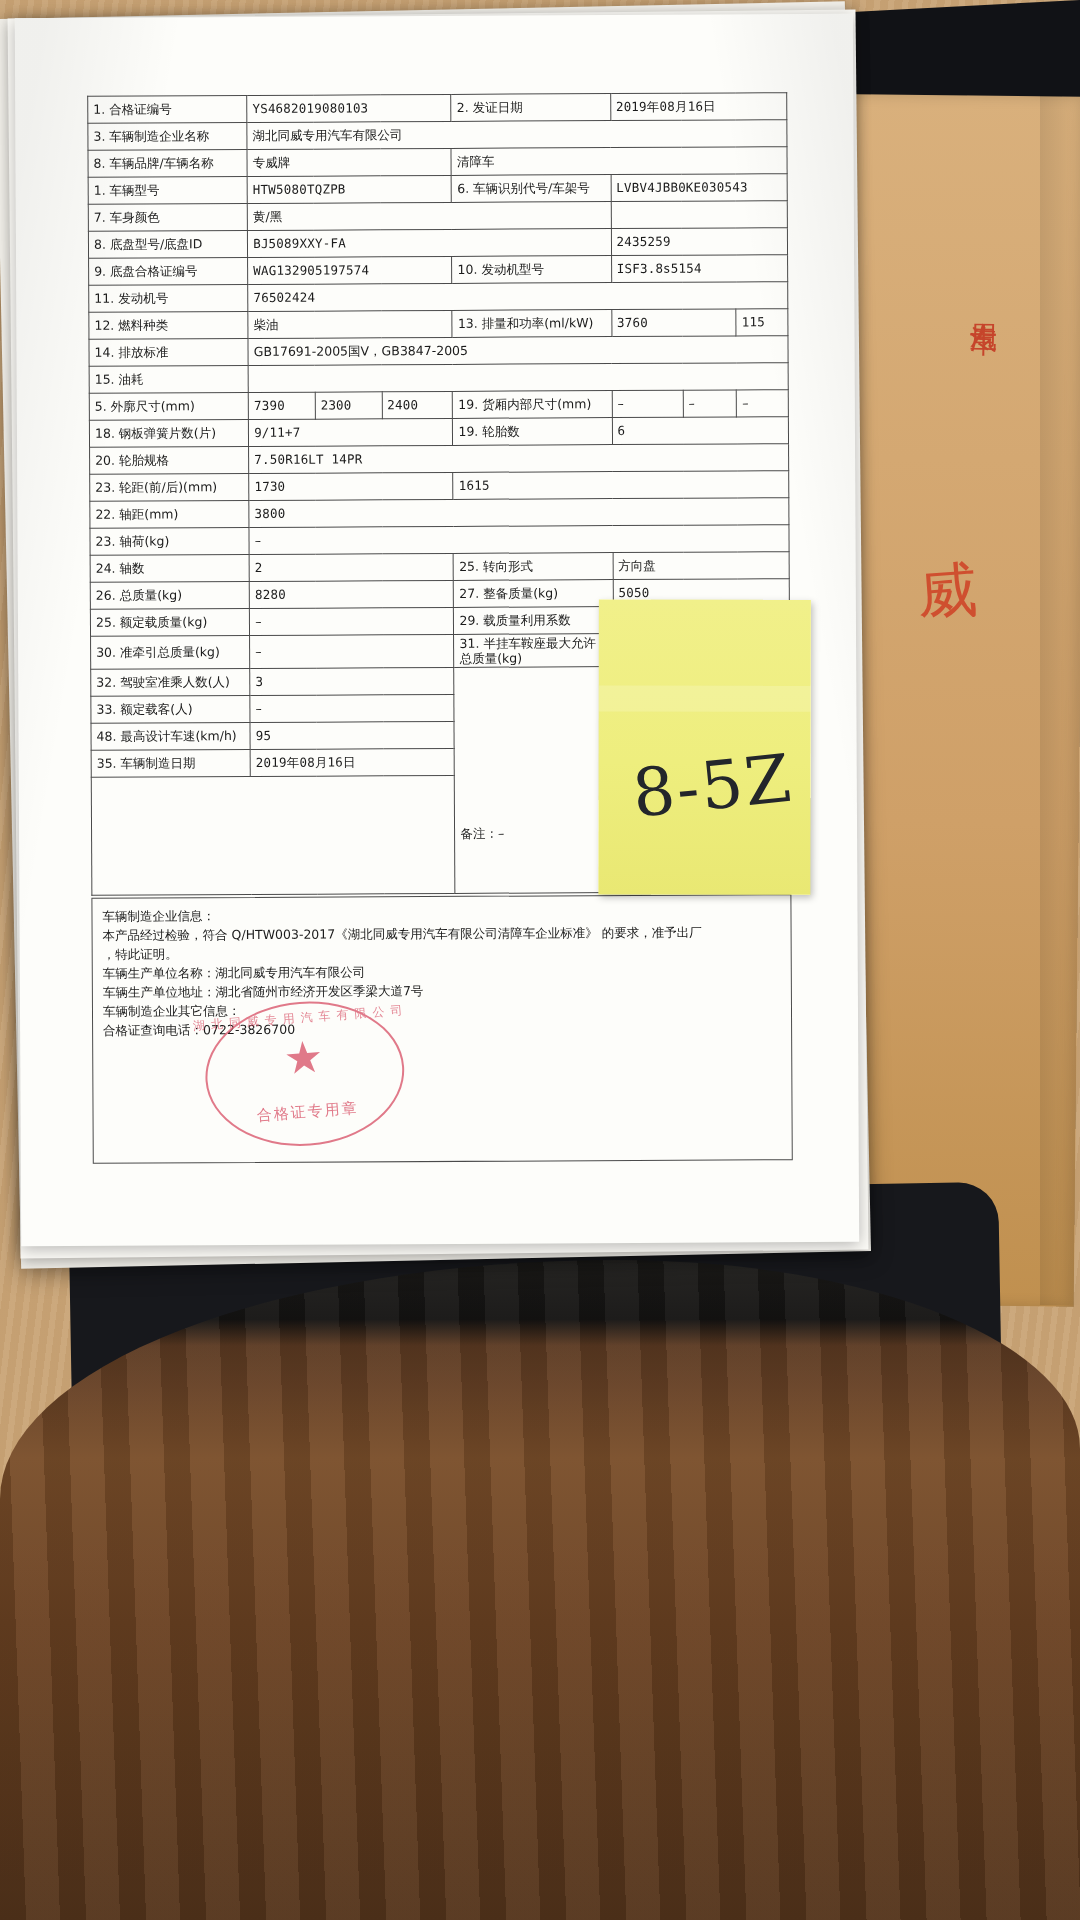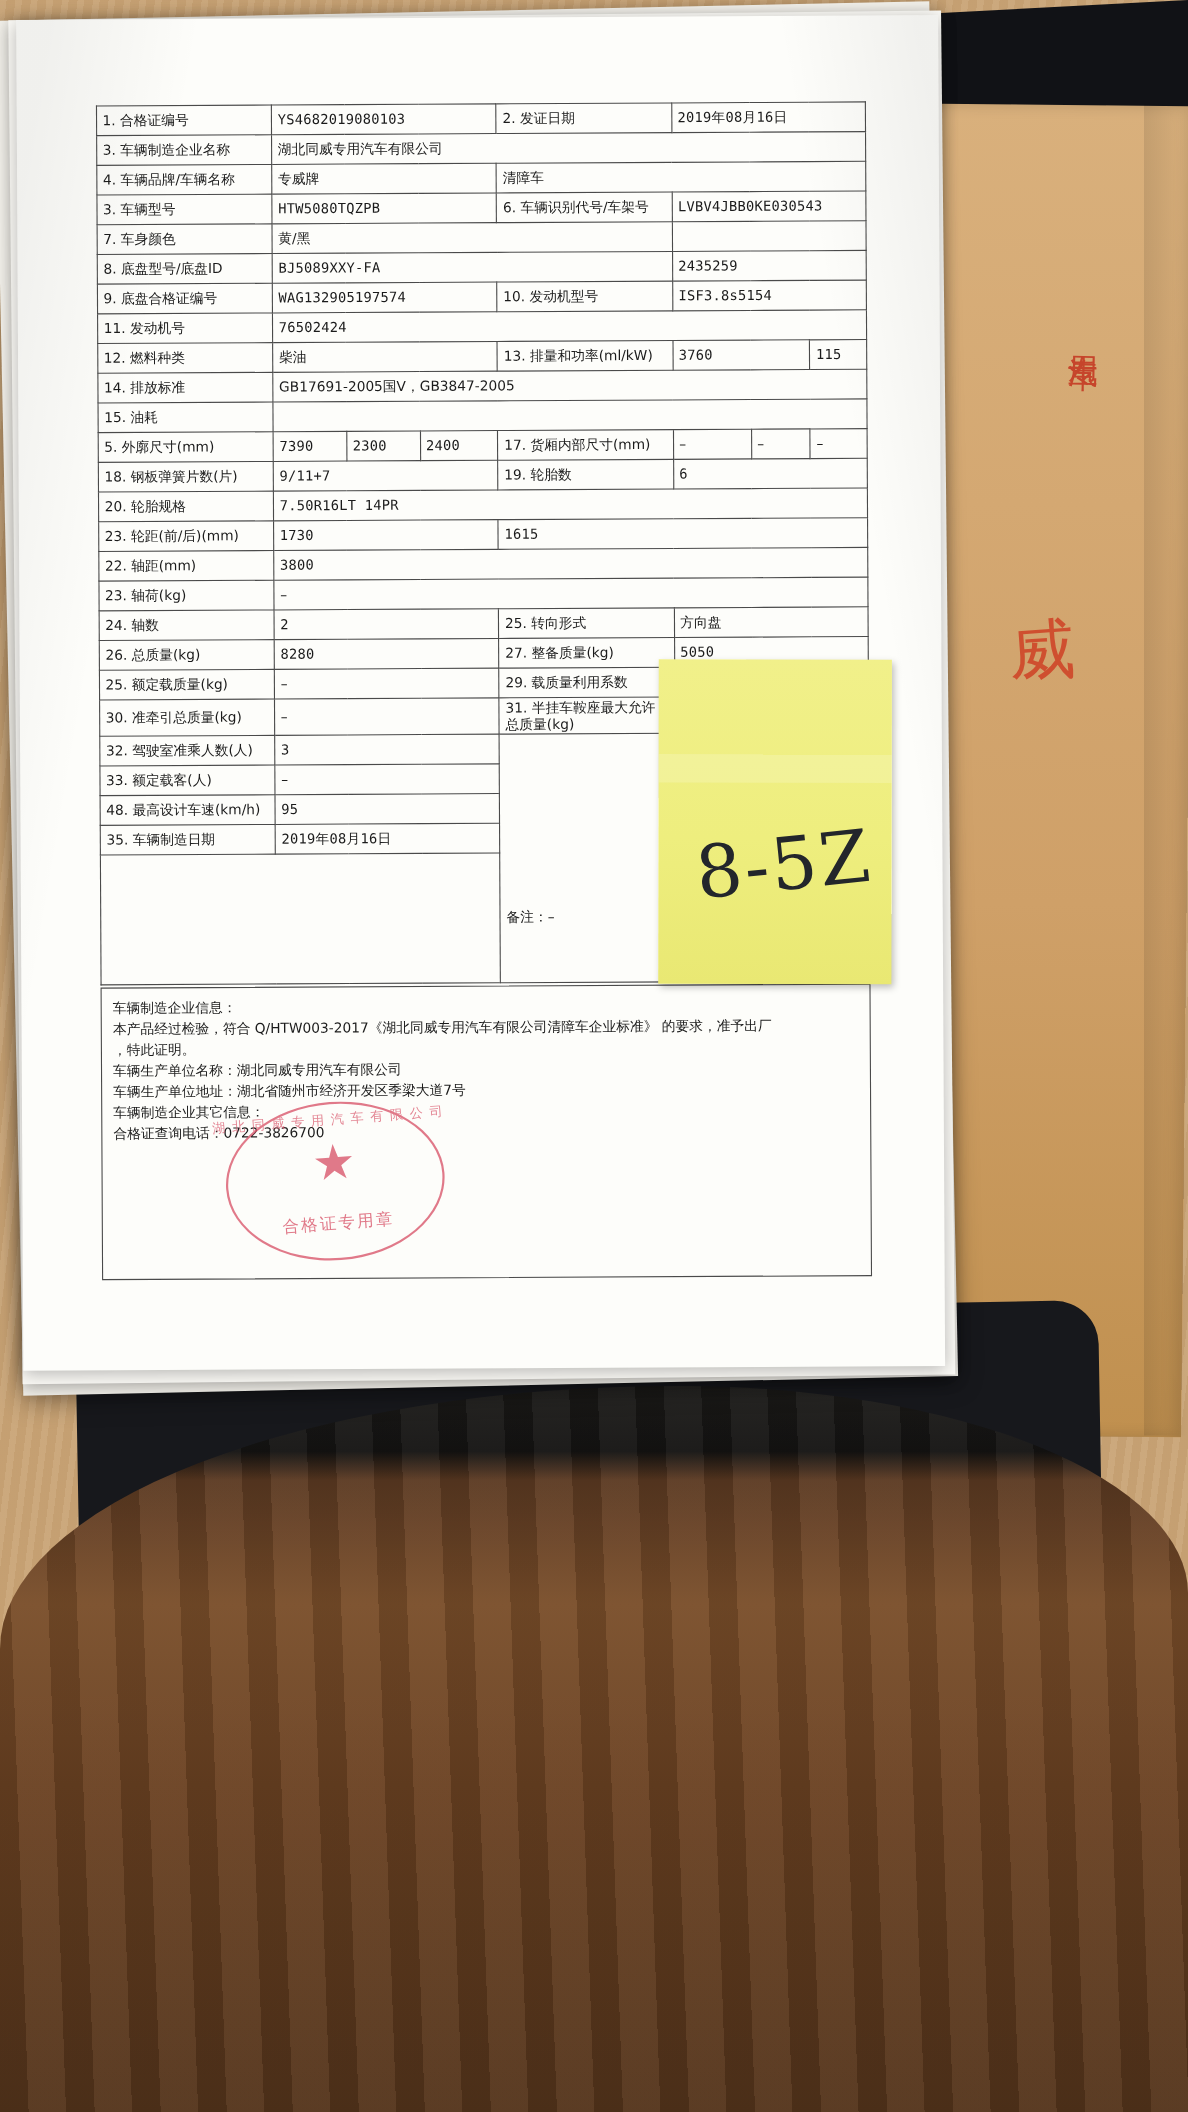--- a/index.html
+++ b/index.html
@@ -178,27 +178,27 @@
         <td class="lbl">2. 发证日期</td>
         <td colspan="3" class="val num">2019年08月16日</td>
       </tr>
 
       <tr>
         <td class="lbl">3. 车辆制造企业名称</td>
         <td colspan="7" class="val">湖北同威专用汽车有限公司</td>
       </tr>
 
       <tr>
-        <td class="lbl">4. 车辆品牌/车辆名称</td>
+        <td class="lbl">8. 车辆品牌/车辆名称</td>
         <td colspan="3" class="val">专威牌</td>
         <td colspan="4" class="val">清障车</td>
       </tr>
 
       <tr>
-        <td class="lbl">3. 车辆型号</td>
+        <td class="lbl">1. 车辆型号</td>
         <td colspan="3" class="val num">HTW5080TQZPB</td>
         <td class="lbl">6. 车辆识别代号/车架号</td>
         <td colspan="3" class="val num">LVBV4JBB0KE030543</td>
       </tr>
 
       <tr>
         <td class="lbl">7. 车身颜色</td>
         <td colspan="4" class="val">黄/黑</td>
         <td colspan="3" class="val"></td>
       </tr>
@@ -237,21 +237,21 @@
       <tr>
         <td class="lbl">15. 油耗</td>
         <td colspan="7" class="val"></td>
       </tr>
 
       <tr>
         <td class="lbl">5. 外廓尺寸(mm)</td>
         <td class="val num">7390</td>
         <td class="val num">2300</td>
         <td class="val num">2400</td>
-        <td class="lbl">17. 货厢内部尺寸(mm)</td>
+        <td class="lbl">19. 货厢内部尺寸(mm)</td>
         <td class="val">–</td>
         <td class="val">–</td>
         <td class="val">–</td>
       </tr>
 
       <tr>
         <td class="lbl">18. 钢板弹簧片数(片)</td>
         <td colspan="3" class="val num">9/11+7</td>
         <td class="lbl">19. 轮胎数</td>
         <td colspan="3" class="val num">6</td>

